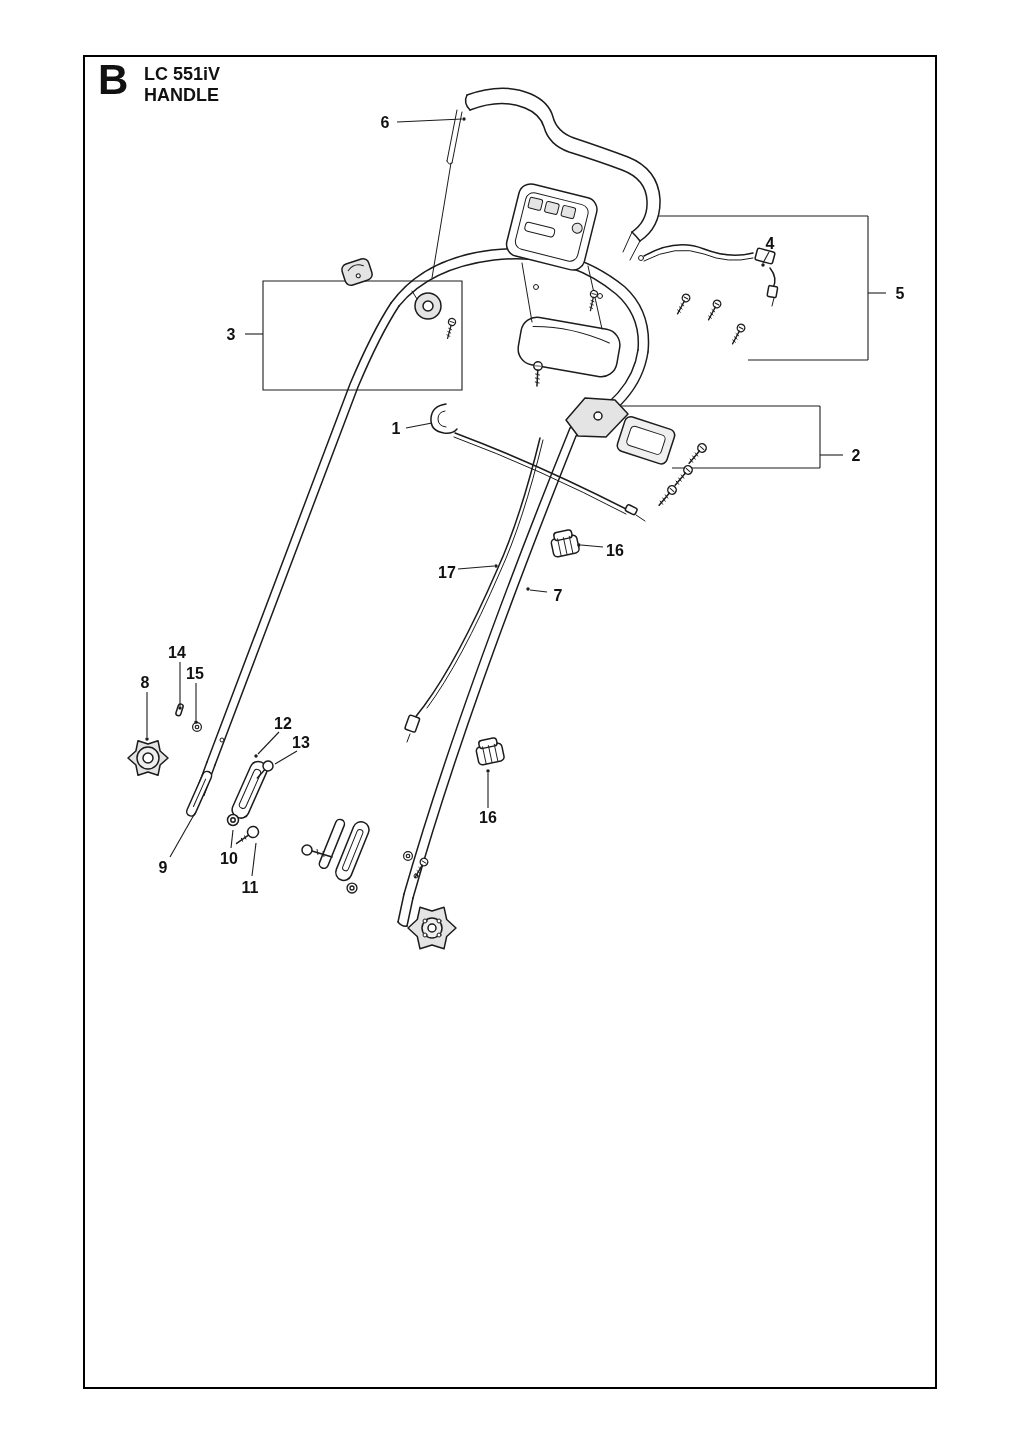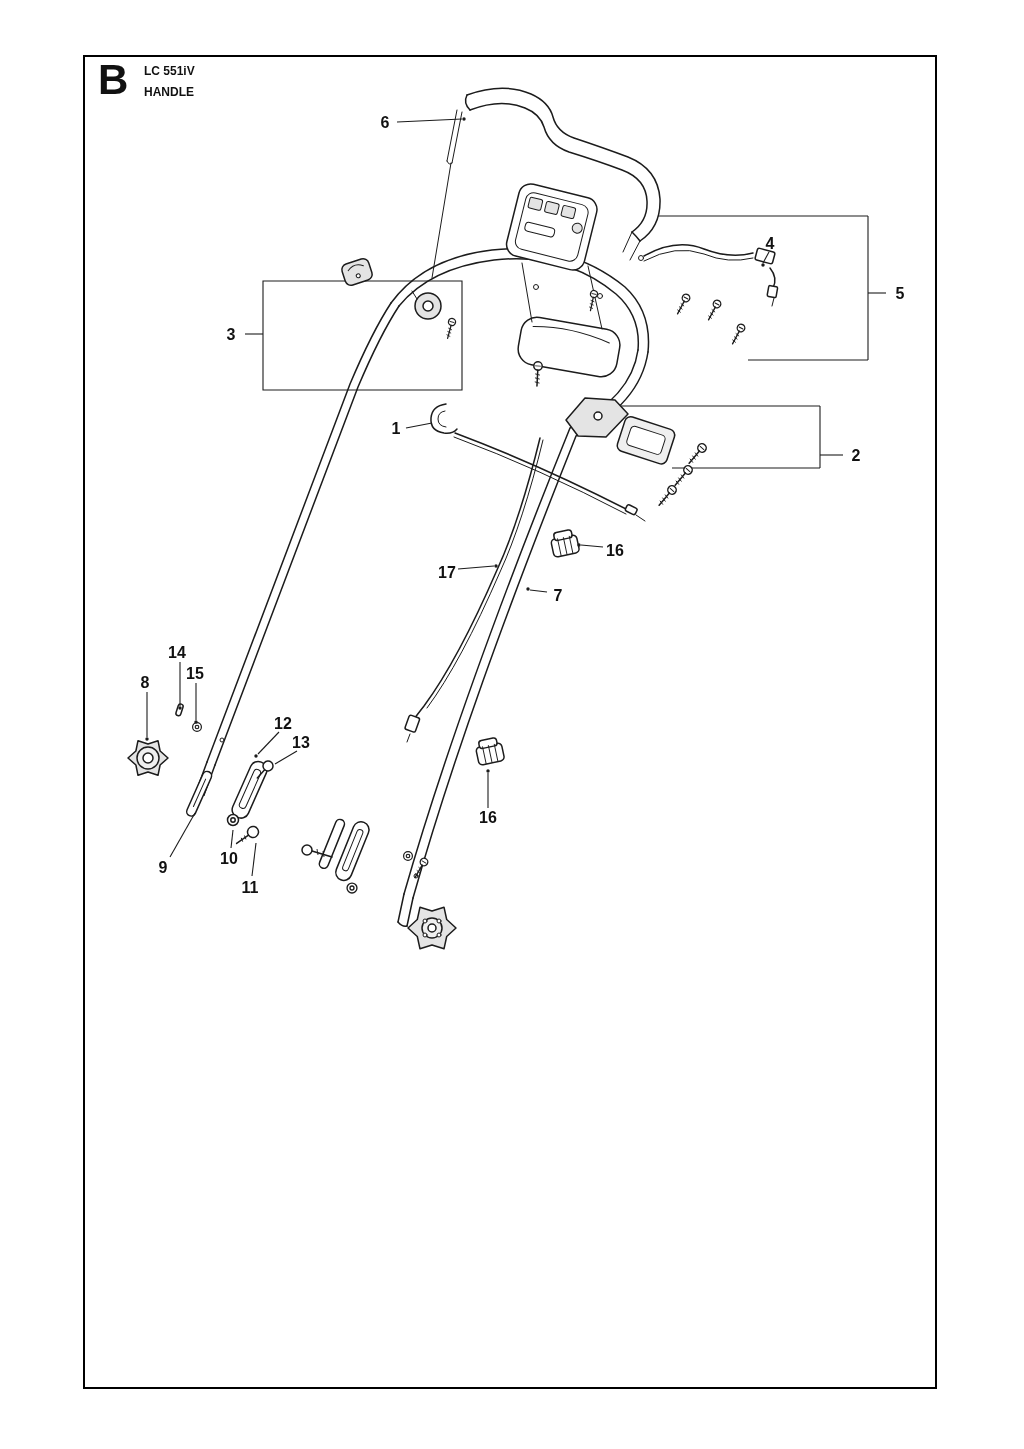--- a/index.html
+++ b/index.html
@@ -1,20 +1,20 @@
 <!DOCTYPE html>
 <html><head>
 <meta charset="utf-8">
 <style>
   html,body{margin:0;padding:0;background:#fff;}
   body{width:1024px;height:1449px;position:relative;font-family:"Liberation Sans",sans-serif;color:#111;}
   .page-border{position:absolute;left:83px;top:55px;width:854px;height:1334px;border:2px solid #000;box-sizing:border-box;}
   .hdr-letter{position:absolute;left:98px;top:56px;font-size:42px;font-weight:bold;letter-spacing:0;}
-  .hdr-model{position:absolute;left:144px;top:64px;font-size:12px;font-weight:bold;}
-  .hdr-title{position:absolute;left:144px;top:85px;font-size:12px;font-weight:bold;}
+  .hdr-model{position:absolute;left:144px;top:64px;font-size:18px;font-weight:bold;}
+  .hdr-title{position:absolute;left:144px;top:85px;font-size:18px;font-weight:bold;}
   svg.diagram{position:absolute;left:0;top:0;}
   svg .ln{stroke:#1c1c1c;stroke-width:1.5;fill:none;stroke-linecap:round;stroke-linejoin:round;}
   svg .thin{stroke:#1c1c1c;stroke-width:1;fill:none;stroke-linecap:round;}
   svg .lead{stroke:#1c1c1c;stroke-width:1.1;fill:none;}
   svg .fillw{fill:#fff;}
   svg .fillg{fill:#e4e4e4;}
   svg .fillg2{fill:#efefef;}
   svg text.callout{font-family:"Liberation Sans",sans-serif;font-size:16px;font-weight:bold;fill:#111;text-anchor:middle;}
 </style>
 </head>

